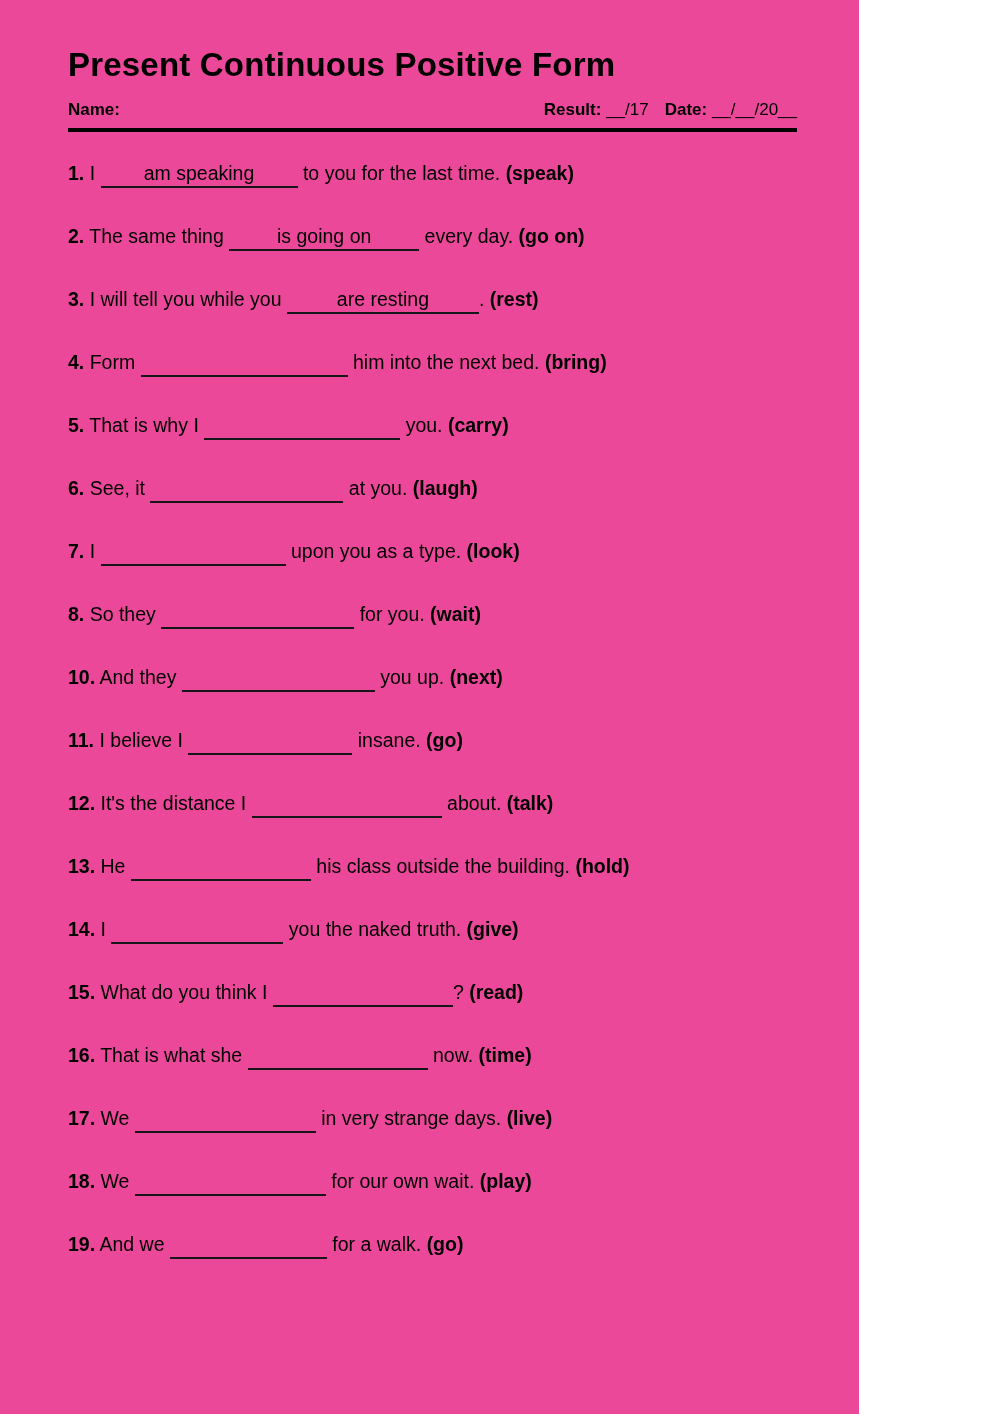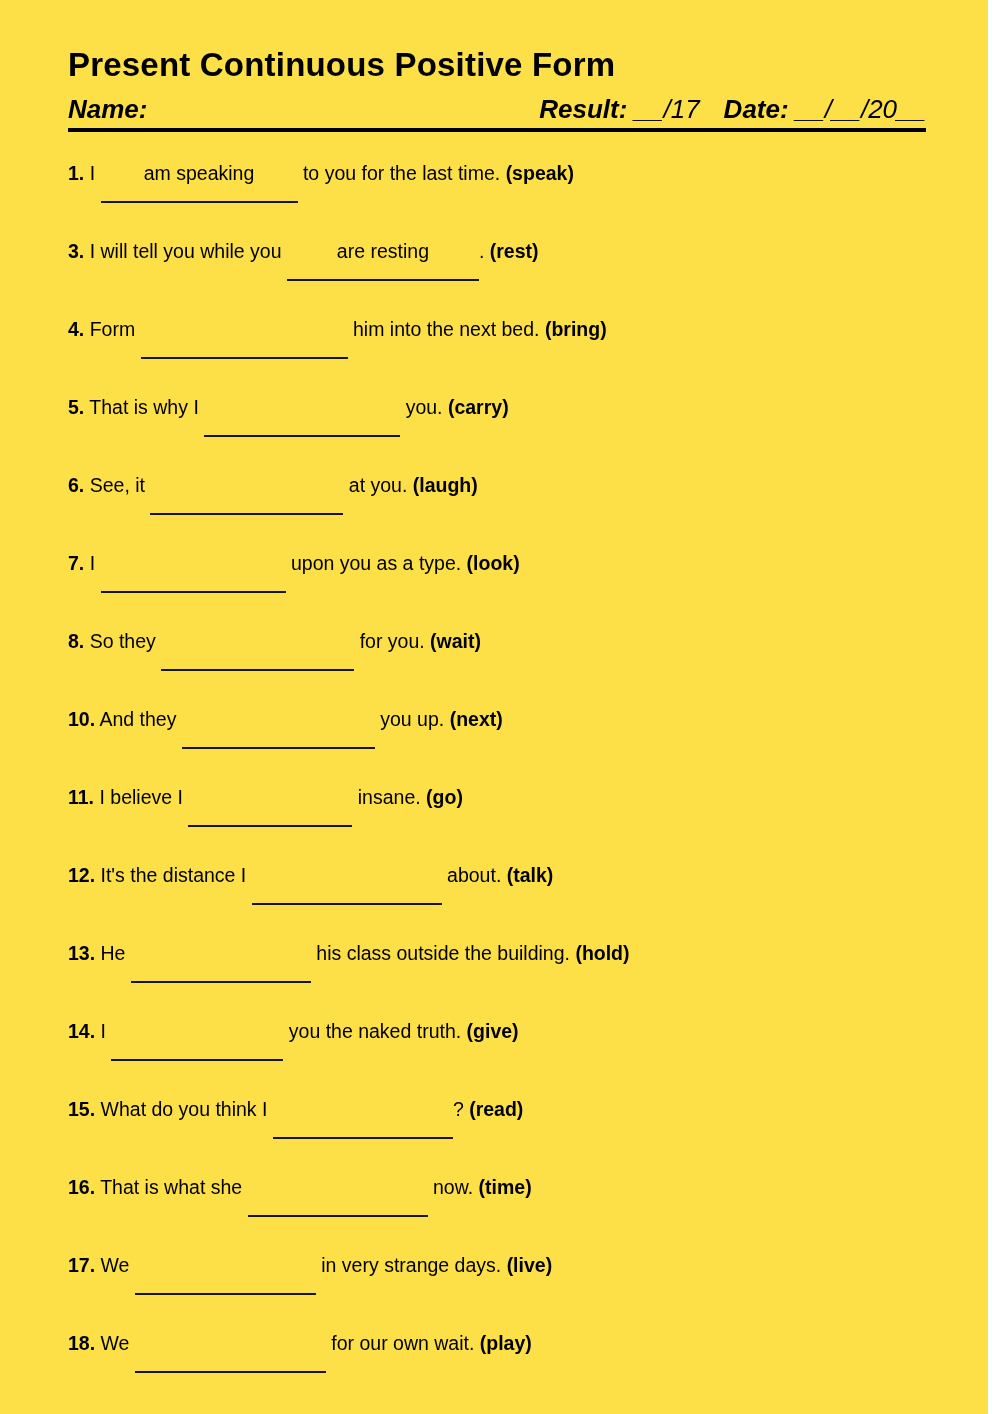--- a/index.html
+++ b/index.html
@@ -1,43 +1,42 @@
 <!DOCTYPE html>
 <html><head>
 <meta charset="utf-8">
 <style>
   html, body { margin: 0; padding: 0; background: #ffffff; }
   .page {
     position: relative;
-    width: 988px;
+    width: 859px;
     height: 1414px;
     box-sizing: border-box;
     padding: 46px 62px 0 68px;
-    background: #fde047;
+    background: #ec4899;
     color: #000000;
     font-family: "Liberation Sans", sans-serif;
   }
   .title {
     margin: 0 0 14px 0;
     font-size: 33px;
     font-weight: bold;
     line-height: 1.15;
     letter-spacing: 0.2px;
   }
   .meta-row {
     display: flex;
     justify-content: space-between;
     align-items: baseline;
-    font-size: 26px;
+    font-size: 17px;
     line-height: 23px;
-    font-style: italic;
   }
   .meta-label { font-weight: bold; }
   .meta-value { font-weight: normal; }
-  .meta-right { display: flex; align-items: center; gap: 8px; }
+  .meta-right { display: flex; align-items: center; }
   .meta-group { white-space: pre; }
   .meta-group + .meta-group { margin-left: 16px; }
   .rule {
     border: none;
     border-top: 4px solid #000000;
     margin: 7px 0 0 0;
   }
   .questions {
     margin-top: 31px;
   }
@@ -46,21 +45,21 @@
     line-height: 21px;
     margin-bottom: 38px;
     white-space: normal;
   }
   .qnum { font-weight: bold; }
   .blank {
     display: inline-block;
     border-bottom: 2px solid #161616;
     text-align: center;
     line-height: 19px;
-    padding-bottom: 18px;
+    padding-bottom: 3px;
     box-sizing: border-box;
   }
   .answer { font-size: 19.5px; color: #000; }
   .verb { font-weight: bold; }
 </style>
 </head>
 <body>
 
 <div class="page">
 
@@ -71,30 +70,32 @@
     <span class="meta-right">
       <span class="meta-group"><span class="meta-label">Result: </span><span class="meta-value">__/17</span></span>
       <span class="meta-group"><span class="meta-label">Date: </span><span class="meta-value">__/__/20__</span></span>
     </span>
   </div>
 
   <hr class="rule">
 
   <div class="questions" id="questions">
       <div class="q"><span class="qnum">1.</span><span> </span><span class="qpre">I </span><span class="blank" style="width: 197px;"><span class="answer">am speaking</span></span><span class="qpost"> to you for the last time. </span><span class="verb">(speak)</span></div>
+      <div class="q"><span class="qnum">2.</span><span> </span><span class="qpre">The same thing </span><span class="blank" style="width: 190px;"><span class="answer">is going on</span></span><span class="qpost"> every day. </span><span class="verb">(go on)</span></div>
       <div class="q"><span class="qnum">3.</span><span> </span><span class="qpre">I will tell you while you </span><span class="blank" style="width: 192px;"><span class="answer">are resting</span></span><span class="qpost">. </span><span class="verb">(rest)</span></div>
       <div class="q"><span class="qnum">4.</span><span> </span><span class="qpre">Form </span><span class="blank" style="width: 207px;"><span class="answer">&nbsp;</span></span><span class="qpost"> him into the next bed. </span><span class="verb">(bring)</span></div>
       <div class="q"><span class="qnum">5.</span><span> </span><span class="qpre">That is why I </span><span class="blank" style="width: 196px;"><span class="answer">&nbsp;</span></span><span class="qpost"> you. </span><span class="verb">(carry)</span></div>
       <div class="q"><span class="qnum">6.</span><span> </span><span class="qpre">See, it </span><span class="blank" style="width: 193px;"><span class="answer">&nbsp;</span></span><span class="qpost"> at you. </span><span class="verb">(laugh)</span></div>
       <div class="q"><span class="qnum">7.</span><span> </span><span class="qpre">I </span><span class="blank" style="width: 185px;"><span class="answer">&nbsp;</span></span><span class="qpost"> upon you as a type. </span><span class="verb">(look)</span></div>
       <div class="q"><span class="qnum">8.</span><span> </span><span class="qpre">So they </span><span class="blank" style="width: 193px;"><span class="answer">&nbsp;</span></span><span class="qpost"> for you. </span><span class="verb">(wait)</span></div>
       <div class="q"><span class="qnum">10.</span><span> </span><span class="qpre">And they </span><span class="blank" style="width: 193px;"><span class="answer">&nbsp;</span></span><span class="qpost"> you up. </span><span class="verb">(next)</span></div>
       <div class="q"><span class="qnum">11.</span><span> </span><span class="qpre">I believe I </span><span class="blank" style="width: 164px;"><span class="answer">&nbsp;</span></span><span class="qpost"> insane. </span><span class="verb">(go)</span></div>
       <div class="q"><span class="qnum">12.</span><span> </span><span class="qpre">It's the distance I </span><span class="blank" style="width: 190px;"><span class="answer">&nbsp;</span></span><span class="qpost"> about. </span><span class="verb">(talk)</span></div>
       <div class="q"><span class="qnum">13.</span><span> </span><span class="qpre">He </span><span class="blank" style="width: 180px;"><span class="answer">&nbsp;</span></span><span class="qpost"> his class outside the building. </span><span class="verb">(hold)</span></div>
       <div class="q"><span class="qnum">14.</span><span> </span><span class="qpre">I </span><span class="blank" style="width: 172px;"><span class="answer">&nbsp;</span></span><span class="qpost"> you the naked truth. </span><span class="verb">(give)</span></div>
       <div class="q"><span class="qnum">15.</span><span> </span><span class="qpre">What do you think I </span><span class="blank" style="width: 180px;"><span class="answer">&nbsp;</span></span><span class="qpost">? </span><span class="verb">(read)</span></div>
       <div class="q"><span class="qnum">16.</span><span> </span><span class="qpre">That is what she </span><span class="blank" style="width: 180px;"><span class="answer">&nbsp;</span></span><span class="qpost"> now. </span><span class="verb">(time)</span></div>
       <div class="q"><span class="qnum">17.</span><span> </span><span class="qpre">We </span><span class="blank" style="width: 181px;"><span class="answer">&nbsp;</span></span><span class="qpost"> in very strange days. </span><span class="verb">(live)</span></div>
       <div class="q"><span class="qnum">18.</span><span> </span><span class="qpre">We </span><span class="blank" style="width: 191px;"><span class="answer">&nbsp;</span></span><span class="qpost"> for our own wait. </span><span class="verb">(play)</span></div>
+      <div class="q"><span class="qnum">19.</span><span> </span><span class="qpre">And we </span><span class="blank" style="width: 157px;"><span class="answer">&nbsp;</span></span><span class="qpost"> for a walk. </span><span class="verb">(go)</span></div>
     </div>
 
 </div>
 
 </body></html>

